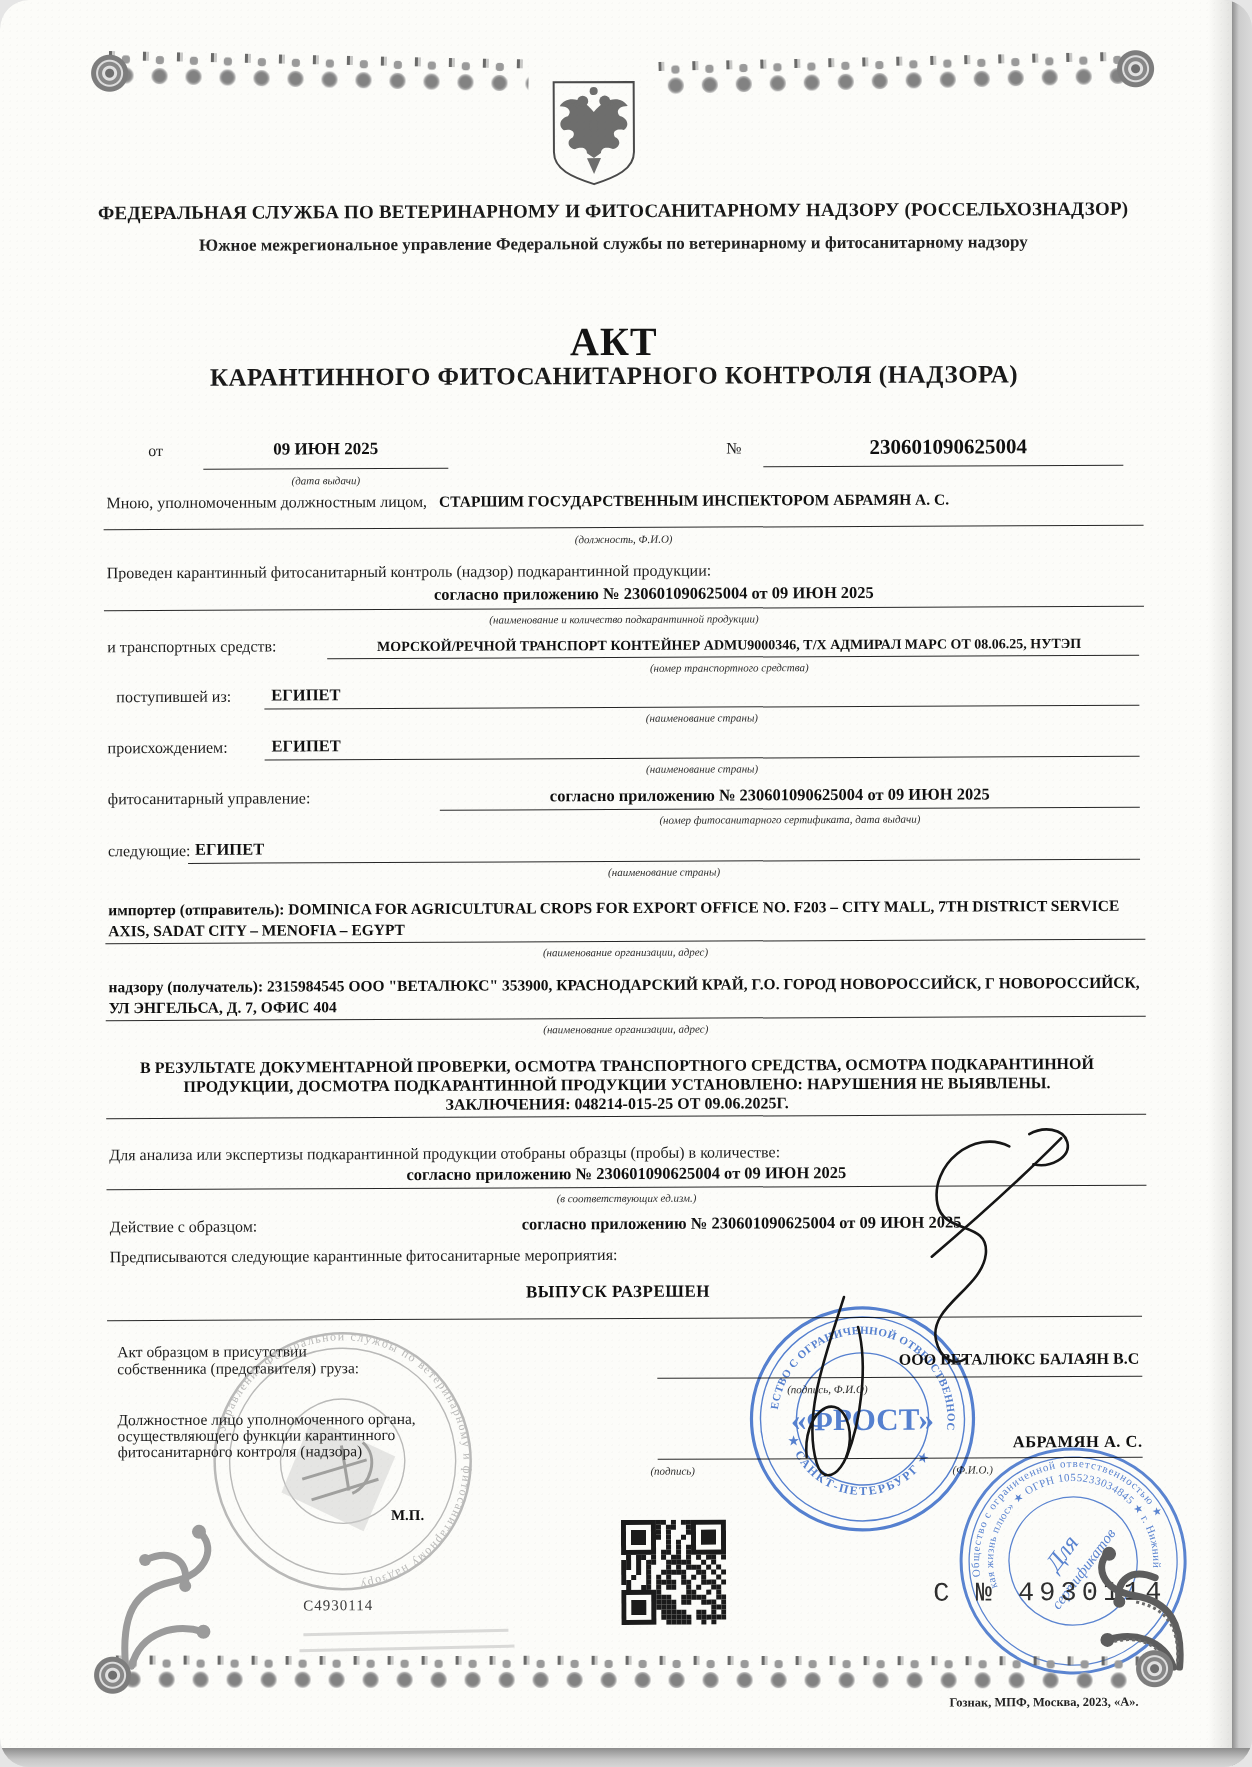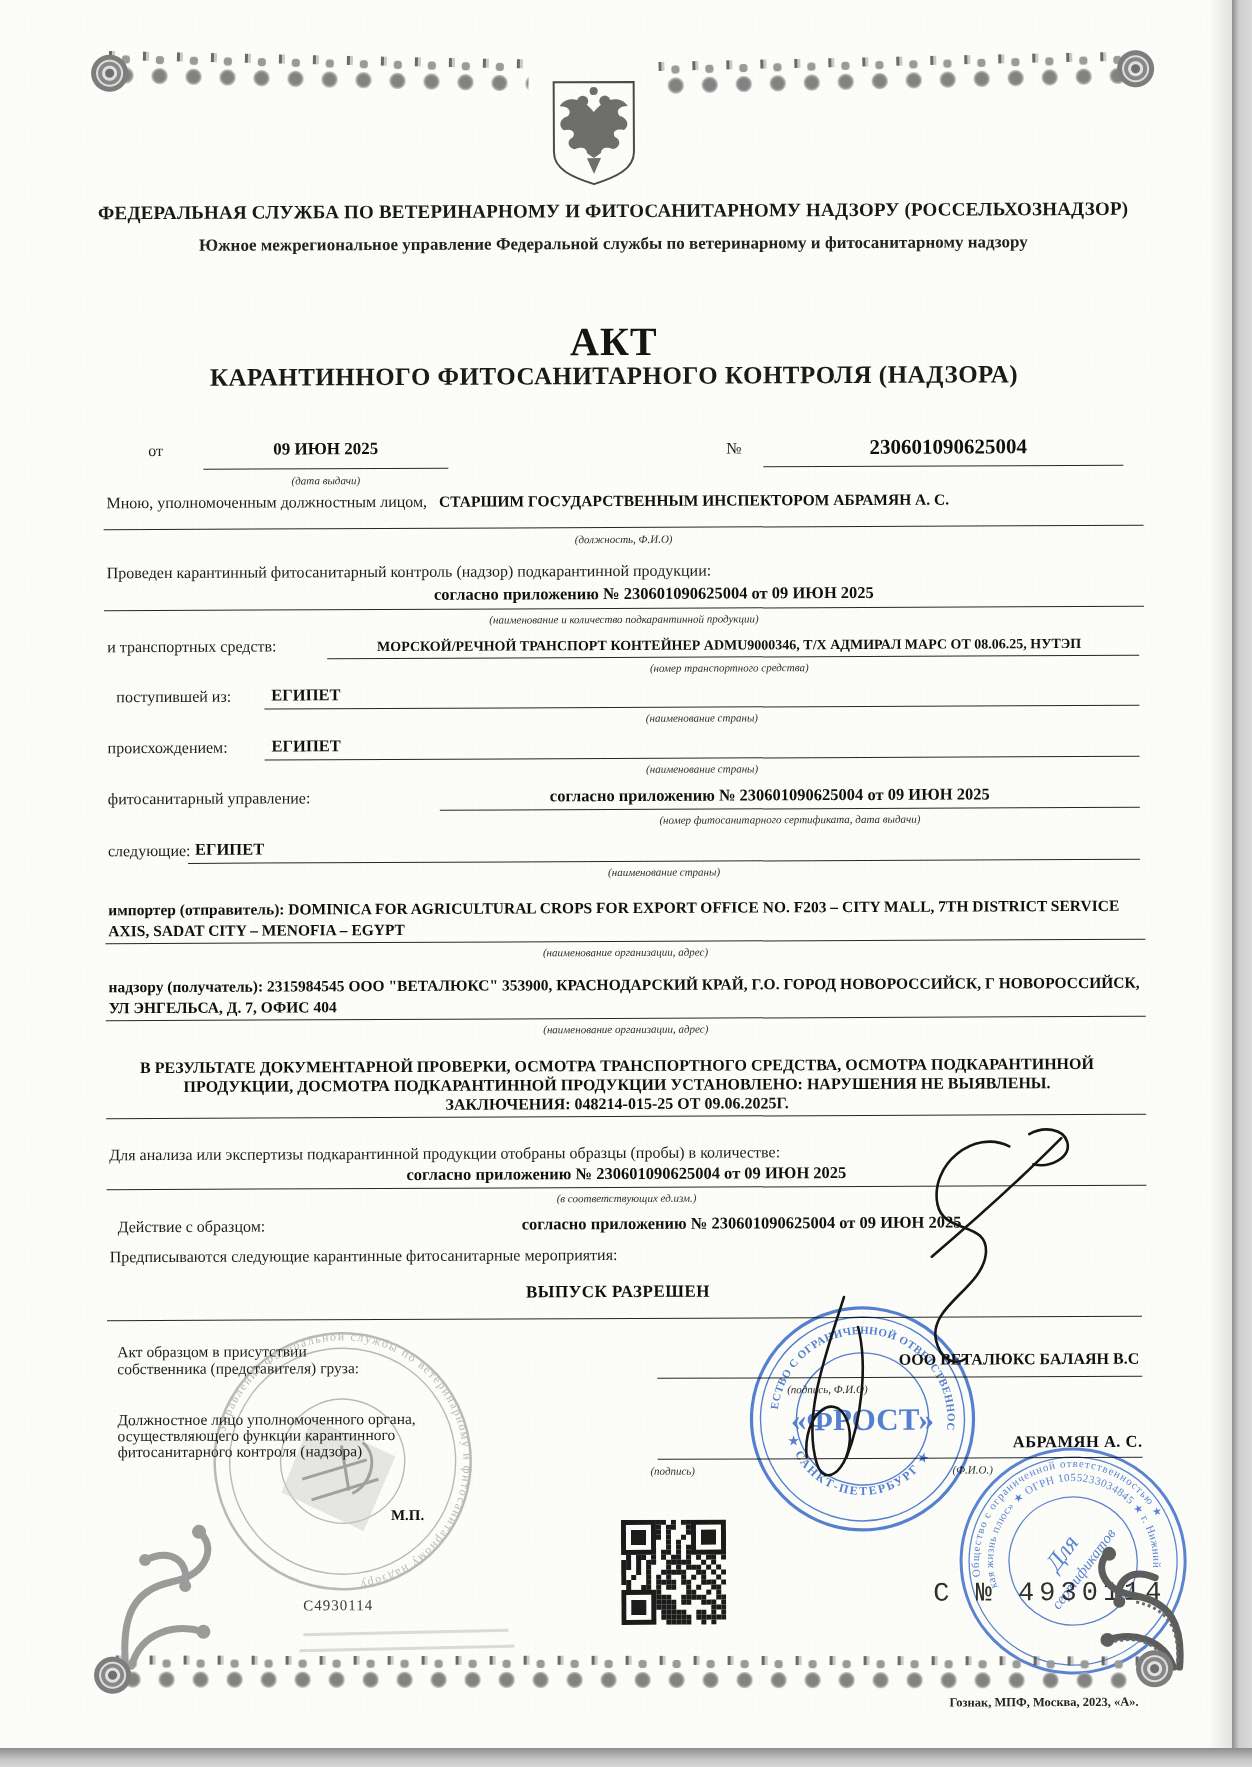--- a/index.html
+++ b/index.html
@@ -1,17 +1,17 @@
 <!DOCTYPE html>
 <html><head>
 <meta charset="utf-8">
 <style>
   html,body{margin:0;padding:0;background:#e6e6e6;}
   #canvas{position:relative;width:1252px;height:1767px;background:#d9d9d9;overflow:hidden;
-          font-family:"Liberation Serif",serif;}
+          font-family:"Liberation Serif",serif;border-radius:29px;}
   .page{position:absolute;left:0;top:0;width:1232px;height:1750px;background:#fcfcf9;
         background-image:radial-gradient(rgba(60,60,60,0.018) 1px,transparent 1px);
         background-size:7px 7px;}
   .content{position:absolute;left:0;top:0;width:1232px;height:1750px;
            transform:rotate(-0.25deg);transform-origin:620px 850px;}
   .abs{position:absolute;}
   .lbl{font-size:16px;color:#1d1d1d;white-space:nowrap;}
   .val{font-weight:bold;color:#101010;}
   .sub{font-size:11px;font-style:italic;color:#2e2e2e;text-align:center;}
   .ln{height:0;border-top:1.6px solid #272727;}
@@ -134,21 +134,21 @@
      <div>ПРОДУКЦИИ, ДОСМОТРА ПОДКАРАНТИННОЙ ПРОДУКЦИИ УСТАНОВЛЕНО: НАРУШЕНИЯ НЕ ВЫЯВЛЕНЫ.</div>
      <div>ЗАКЛЮЧЕНИЯ: 048214-015-25 ОТ 09.06.2025Г.</div>
    </div>
    <div class="abs ln" style="left:105px;top:1116px;width:1040px;"></div>
 
    <div class="abs lbl" style="left:108px;top:1144px;">Для анализа или экспертизы подкарантинной продукции отобраны образцы (пробы) в количестве:</div>
    <div class="abs val ctr" style="left:105px;top:1164px;width:1040px;font-size:16.5px;">согласно приложению № 230601090625004 от 09 ИЮН 2025</div>
    <div class="abs ln" style="left:105px;top:1187px;width:1040px;"></div>
    <div class="abs sub" style="left:105px;top:1192px;width:1040px;">(в соответствующих ед.изм.)</div>
 
-   <div class="abs lbl" style="left:116px;top:1216px;">Действие с образцом:</div>
+   <div class="abs lbl" style="left:108px;top:1216px;">Действие с образцом:</div>
    <div class="abs val ctr" style="left:440px;top:1214px;width:600px;font-size:16.5px;">согласно приложению № 230601090625004 от 09 ИЮН 2025</div>
 
    <div class="abs lbl" style="left:108px;top:1246px;">Предписываются следующие карантинные фитосанитарные мероприятия:</div>
    <div class="abs val ctr" style="left:96px;top:1282px;width:1040px;font-size:17px;letter-spacing:.5px;">ВЫПУСК РАЗРЕШЕН</div>
 
    <div class="abs ln" style="left:105px;top:1318px;width:1035px;"></div>
 
    <div class="abs" style="left:205px;top:1325px;width:270px;height:270px;opacity:.6;transform:rotate(14deg);">
      <svg width="270" height="270" viewBox="0 0 270 270">
        <g fill="none" stroke="#8d8d8d">

